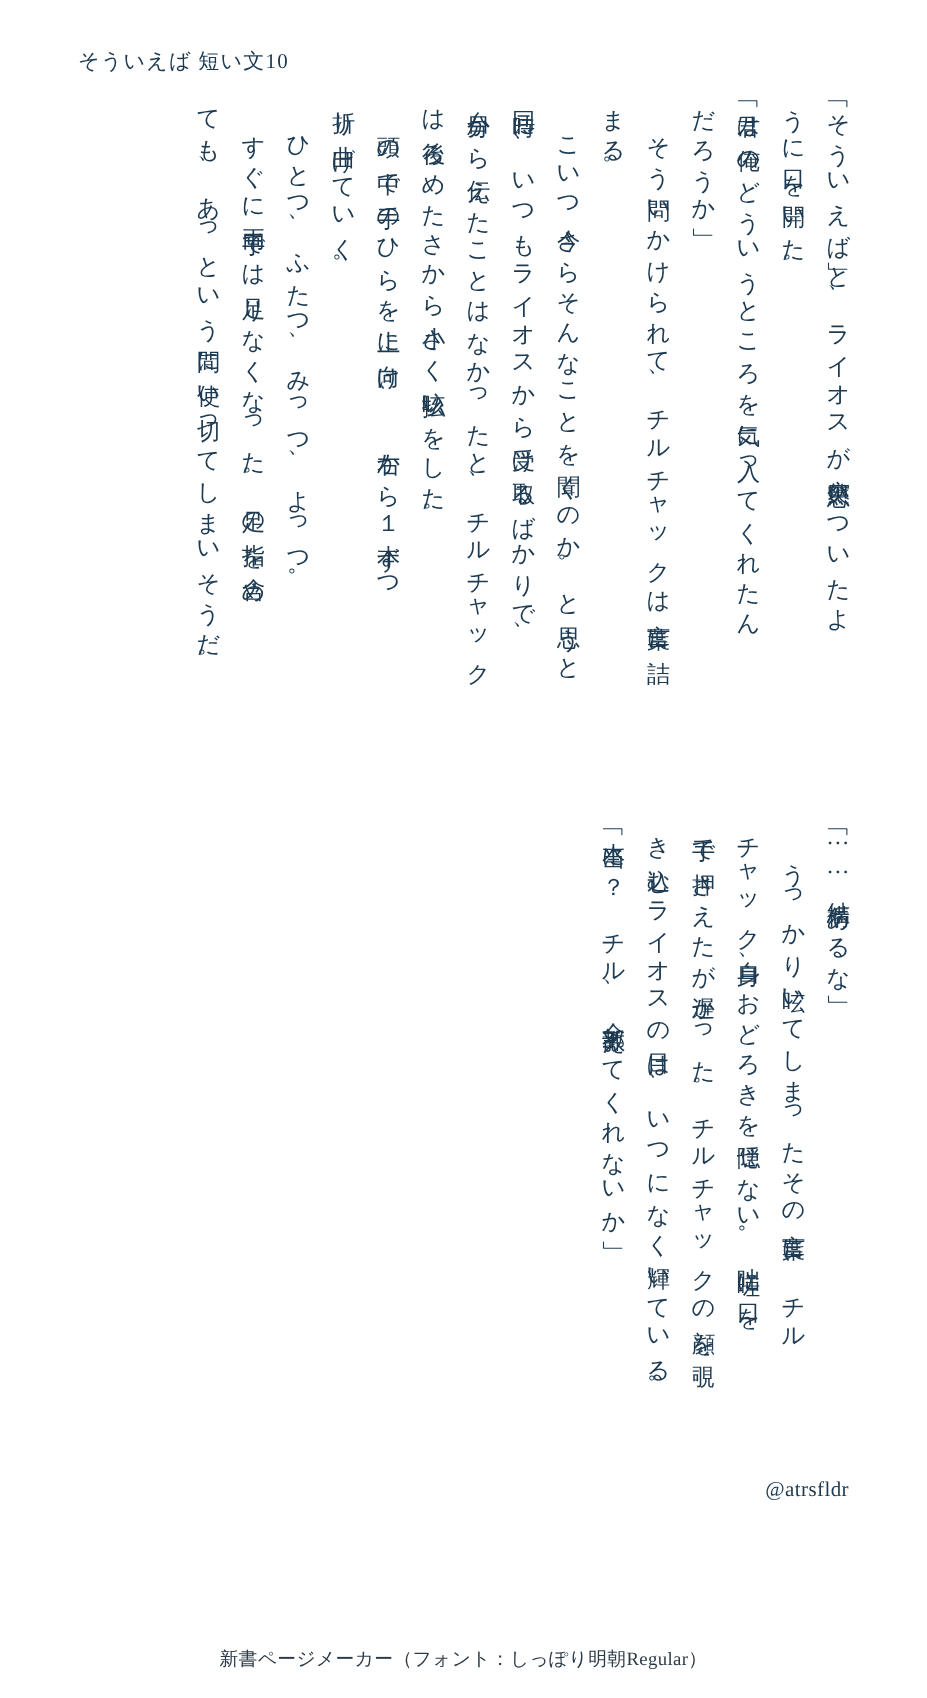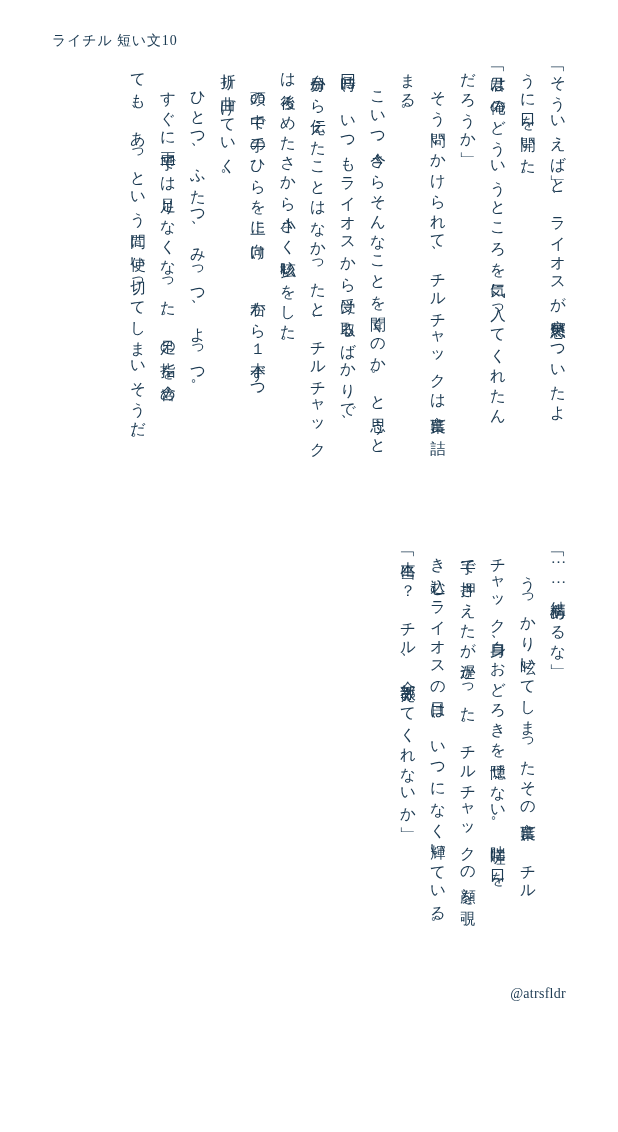--- a/index.html
+++ b/index.html
@@ -85,21 +85,21 @@
     color: #2b3a46;
     letter-spacing: 0.02em;
     font-family: "Liberation Serif", "DejaVu Serif", serif;
   }
 </style>
 </head>
 <body>
 
 <div class="page">
 
-  <div class="doc-title">ライチル 短い文10</div>
+  <div class="doc-title">そういえば 短い文10</div>
 
   <div class="vtext-area">
 
     <div class="blockA">
       <div class="vcol" style="right:52px;  height:490px;">「そういえば」と、ライオスが突然思いついたよ</div>
       <div class="vcol" style="right:82px;  height:490px;">うに口を開いた。</div>
       <div class="vcol" style="right:112px; height:490px;">「君は俺のどういうところを気に入ってくれたん</div>
       <div class="vcol" style="right:142px; height:490px;">だろうか」</div>
       <div class="vcol" style="right:172px; height:490px;">　そう問いかけられて、チルチャックは言葉に詰</div>
       <div class="vcol" style="right:202px; height:490px;">まる。</div>
@@ -120,14 +120,15 @@
       <div class="vcol" style="right:112px; top:485px; height:420px;">チャック自身、おどろきを隠せない。咄嗟に口を</div>
       <div class="vcol" style="right:142px; top:485px; height:420px;">手で押さえたが遅かった。チルチャックの顔を覗</div>
       <div class="vcol" style="right:172px; top:485px; height:420px;">き込むライオスの目は、いつになく輝いている。</div>
       <div class="vcol" style="right:202px; top:485px; height:420px;">「本当に？　チル、全部教えてくれないか」</div>
     </div>
 
   </div>
 
   <div class="handle">@atrsfldr</div>
 
+  <div class="footer">新書ページメーカー（フォント：しっぽり明朝Regular）</div>
 
 </div>
 
 </body></html>

